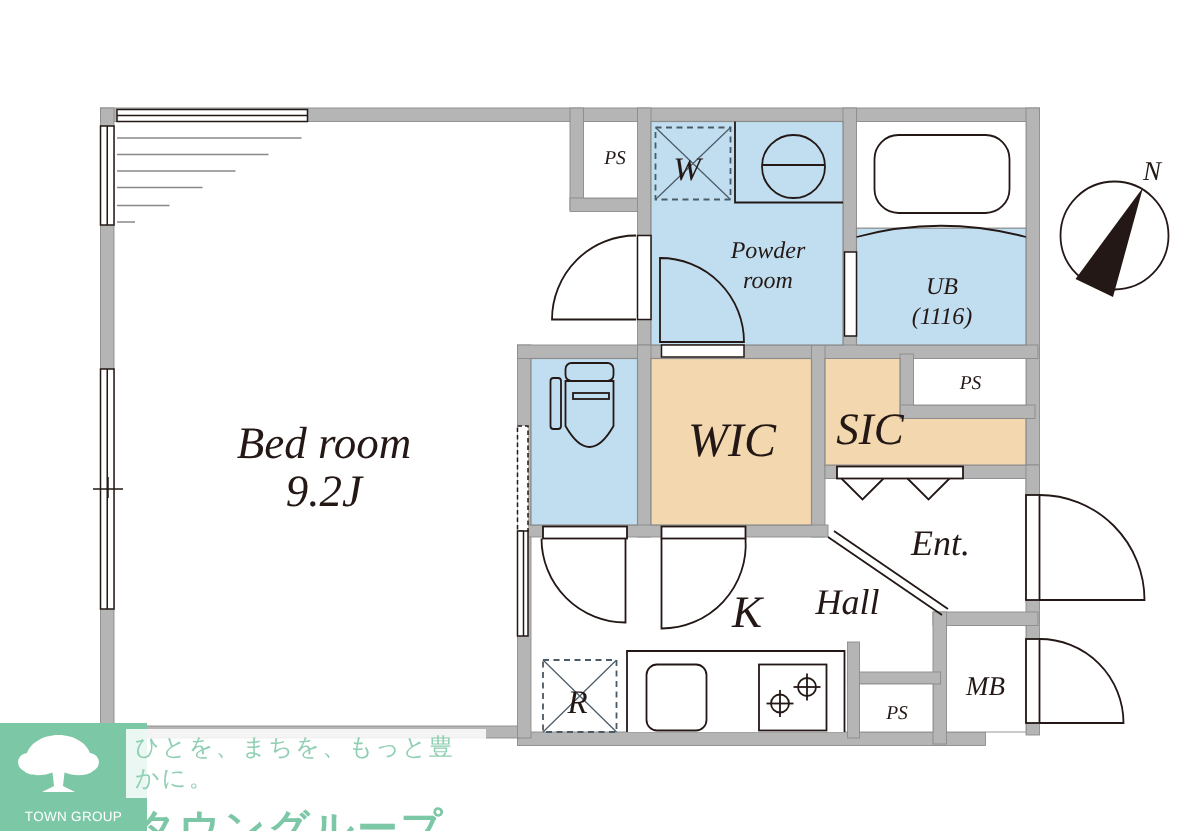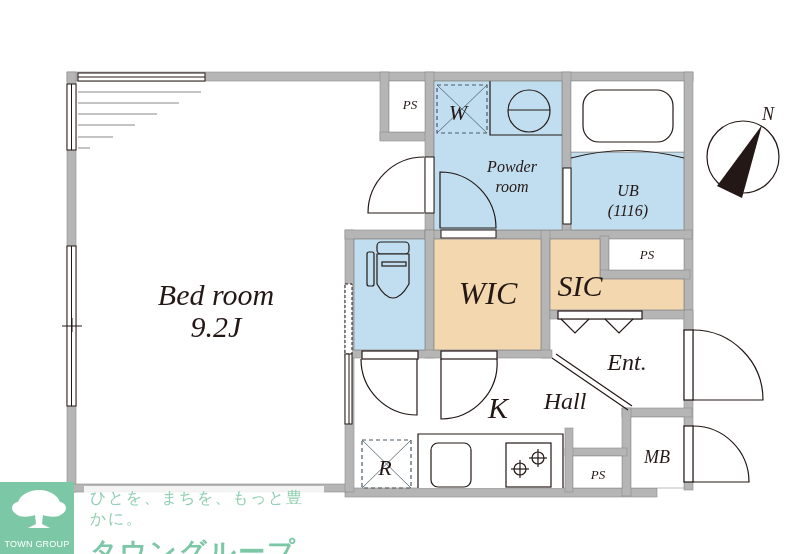--- a/index.html
+++ b/index.html
@@ -1,20 +1,20 @@
 <!DOCTYPE html>
 <html><head>
   <meta charset="utf-8">
   <style>
     html, body { margin: 0; padding: 0; background: #ffffff; }
     body { width: 800px; height: 554px; position: relative; overflow: hidden; }
     #plan { position: absolute; left: 0; top: 0; }
     .lbl { font-family: "Liberation Serif", "DejaVu Serif", serif; font-style: italic; fill: #231815; }
     .logo-box {
-      position: absolute; left: 0; top: 482px; width: 74px; height: 72px;
+      position: absolute; left: 0; top: 482px; width: 98px; height: 72px;
       background: #7cc7a6; display: flex; flex-direction: column; align-items: center; justify-content: flex-end;
     }
     .logo-brand {
       font-family: "Liberation Sans", "DejaVu Sans", sans-serif; color: #ffffff;
       font-size: 9px; letter-spacing: 0.2px; margin-bottom: 5px;
     }
     .logo-tree { position: absolute; left: 8px; top: 4px; }
     .logo-text { position: absolute; left: 84px; top: 486px; width: 240px; }
     .logo-tagline {
       font-family: "DejaVu Sans", sans-serif; color: #8fcfb2; font-size: 16px; letter-spacing: 1.5px;

